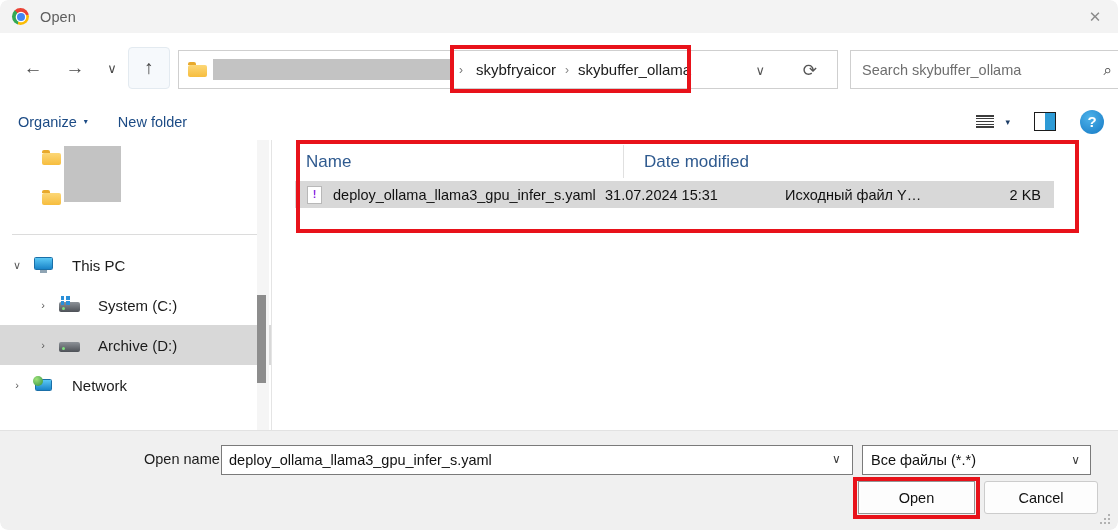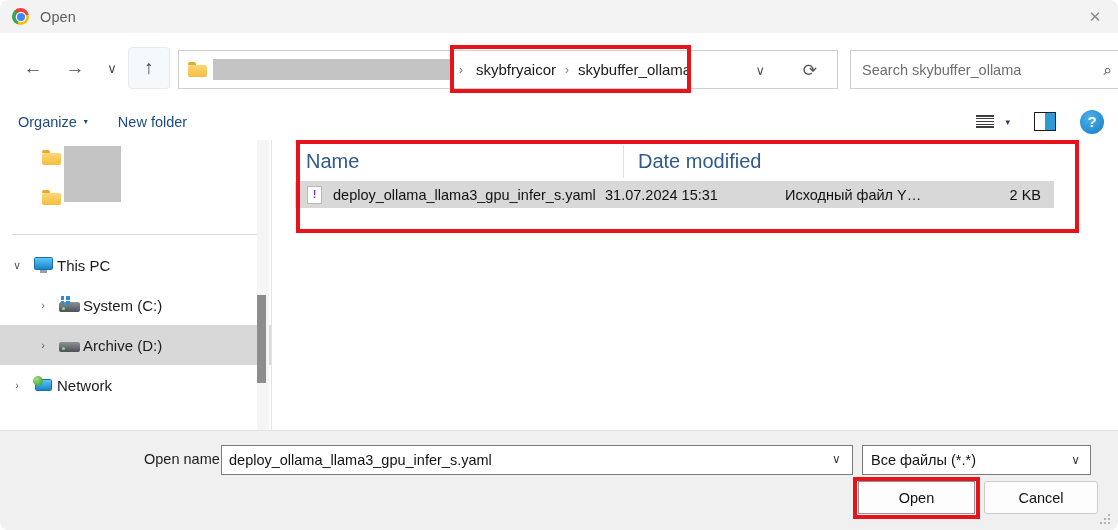--- a/index.html
+++ b/index.html
@@ -196,21 +196,21 @@
     font-size: 15px; color: #1b1b1b;
     padding-left: 4px;
   }
   .side-row.selected { background: #d8d8d8; }
   .side-chev {
     width: 26px; text-align: center;
     color: #5a5a5a; font-size: 11px;
   }
   .side-chev.down { font-size: 11px; }
   .side-icon { width: 26px; display: flex; align-items: center; justify-content: center; }
-  .side-label { margin-left: 1px; }
+  .side-label { margin-left: 16px; }
 
   .folder-icon { width: 19px; height: 15px; position: relative; }
   .folder-icon .tab {
     position: absolute; left: 0; top: 0;
     width: 8px; height: 3px; background: #e8a92c;
     border-top-left-radius: 2px; border-top-right-radius: 2px;
   }
   .folder-icon .body {
     position: absolute; left: 0; top: 2.5px;
     width: 19px; height: 12.5px;
@@ -288,26 +288,26 @@
   
   #filelist {
     position: absolute; left: 273px; top: 140px;
     width: 845px; height: 290px;
     background: #ffffff;
   }
   #col-header {
     position: absolute; left: 22px; top: 5px;
     width: 790px; height: 33px;
     display: flex; align-items: center;
-    font-size: 20px; color: #2f5a8f;
+    font-size: 17px; color: #2f5a8f;
   }
   .col {
     height: 33px; display: flex; align-items: center;
     border-left: 1px solid #e0e0e0;
-    padding-left: 14px;
+    padding-left: 20px;
   }
   .col:first-child { border-left: none; padding-left: 11px; }
   .col-name { width: 328px; }
   .col-date { width: 180px; }
   .col-type { width: 148px; }
   .col-size { width: 110px; }
 
   #file-row {
     position: absolute; left: 22px; top: 41px;
     width: 759px; height: 27px;

